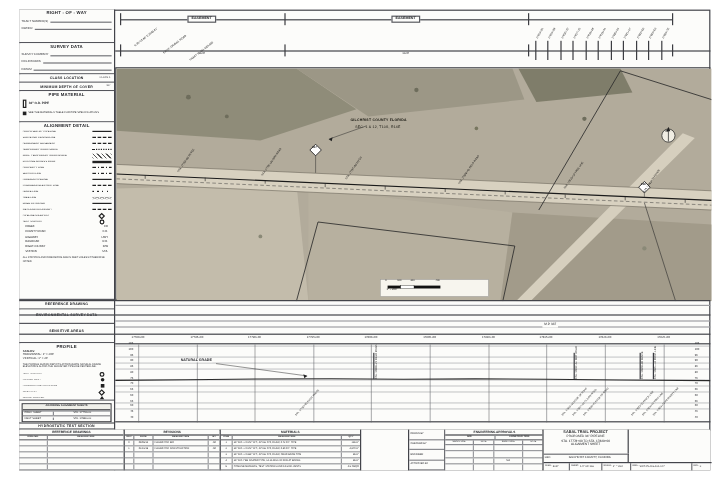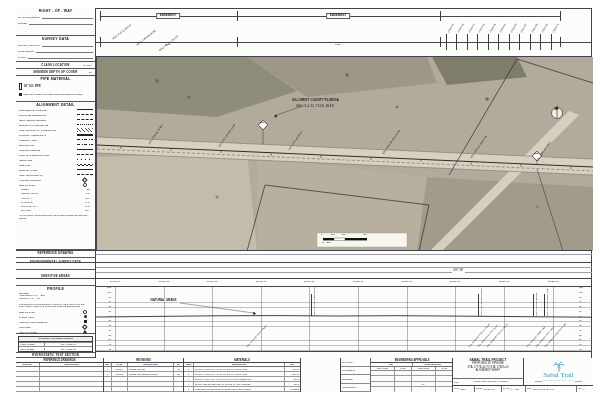--- a/index.html
+++ b/index.html
@@ -732,37 +732,20 @@
     <div class="tb-main">
       <div class="tb-p">SABAL TRAIL PROJECT</div>
       <div class="tb-s">PROPOSED 36" PIPELINE</div>
       <div class="tb-s">STA. 17778+00 TO STA. 17829+00</div>
       <div class="tb-s">ALIGNMENT SHEET</div>
     </div>
     <div class="tb-loc">
       <span class="tb-loc-l">LOC:</span>
       <span class="tb-loc-v">GILCHRIST COUNTY, FLORIDA</span>
     </div>
-    <div class="tb-logo">
-      <svg width="14" height="11" viewBox="0 0 14 11">
-        <path d="M7,10.5 C7,8 7,6.2 7,5" stroke="#2792be" stroke-width="0.9" fill="none"></path>
-        <path d="M7,5 C5.2,3.2 3.2,3.2 1.6,4.2" stroke="#2aa0cb" stroke-width="0.8" fill="none"></path>
-        <path d="M7,5 C6,2.6 4.4,1.6 2.8,1.8" stroke="#2aa0cb" stroke-width="0.8" fill="none"></path>
-        <path d="M7,5 C7,2.2 8.4,1 10.2,1.2" stroke="#2aa0cb" stroke-width="0.8" fill="none"></path>
-        <path d="M7,5 C8.8,3.2 10.8,3.2 12.4,4.2" stroke="#2aa0cb" stroke-width="0.8" fill="none"></path>
-        <circle cx="6" cy="6.4" r="0.5" fill="#2aa0cb"></circle>
-        <circle cx="8.1" cy="6.9" r="0.5" fill="#2aa0cb"></circle>
-      </svg>
-      <div class="tb-logo-name">Sabal Trail</div>
-      <div class="tb-logo-sub">
-        <span class="tb-rule"></span>
-        <span>TRANSMISSION, LLC</span>
-        <span class="tb-rule"></span>
-      </div>
-    </div>
     <div class="tb-bot">
       <div class="tb-c" style="width:22px">
         <span class="tb-cl">YEAR:</span>
         <span class="tb-cv">2017</span>
       </div>
       <div class="tb-c" style="width:27px">
         <span class="tb-cl">SHEET:</span>
         <span class="tb-cv">147 OF 166</span>
       </div>
       <div class="tb-c" style="width:24px">

